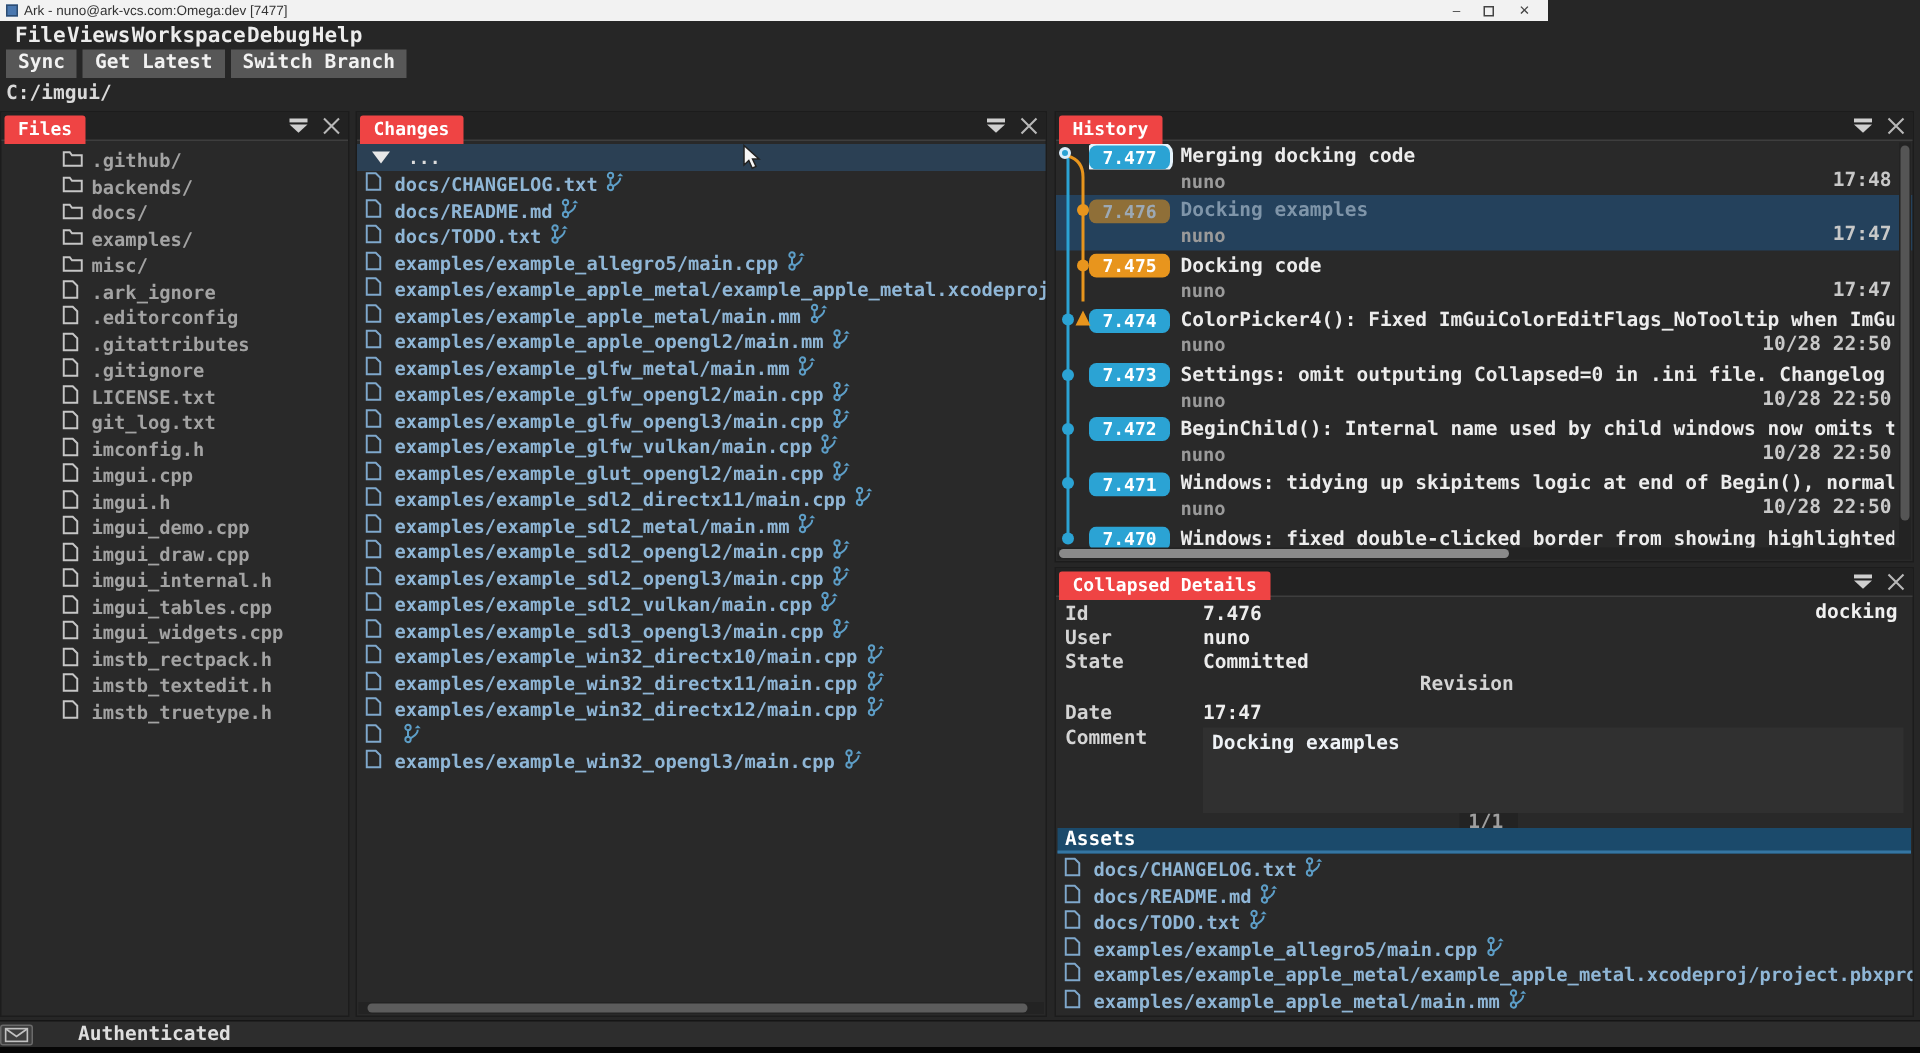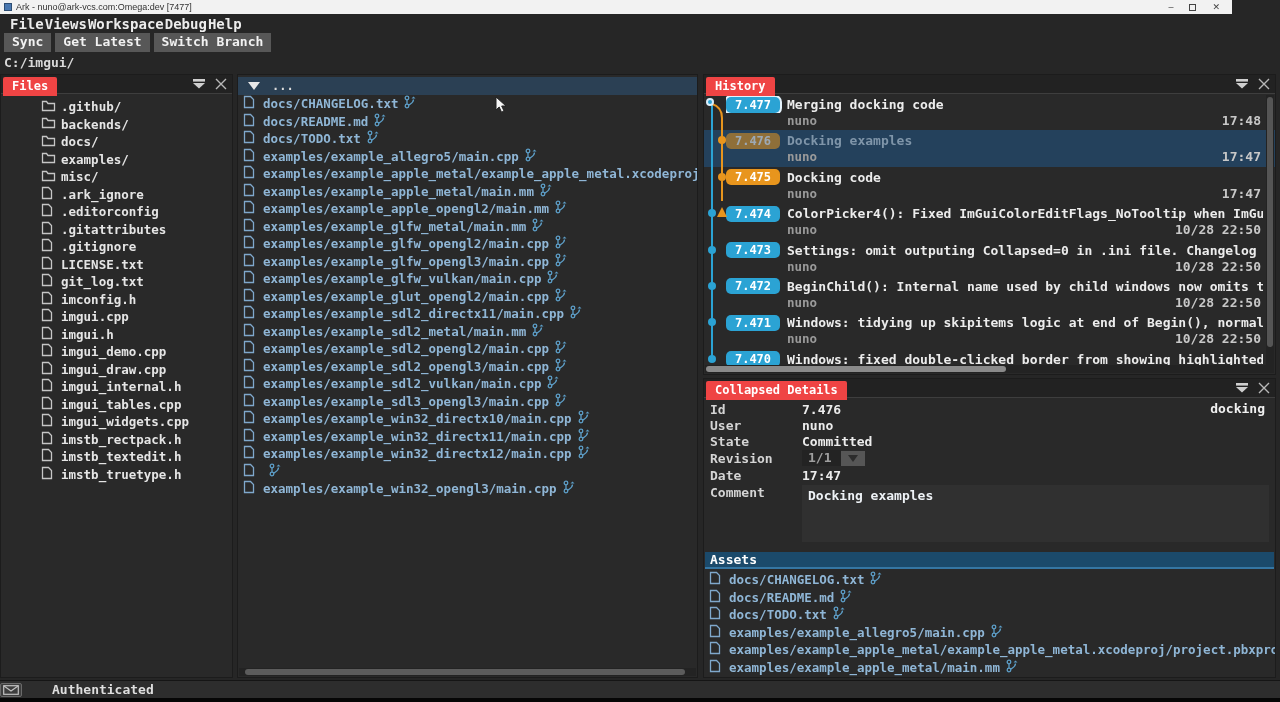--- a/index.html
+++ b/index.html
@@ -1,20 +1,20 @@
 <!DOCTYPE html>
 <html><head>
 <meta charset="utf-8">
 <style>
   * { margin:0; padding:0; box-sizing:border-box; }
   html,body { width:1280px; height:702px; overflow:hidden; background:#262626;
     font-family:"DejaVu Sans Mono", monospace; }
 
   
-  .titlebar { position:absolute; left:0; top:0; width:1232px; height:14px; background:#f2f2f2;
+  .titlebar { position:absolute; left:0; top:0; width:1032px; height:14px; background:#f2f2f2;
     display:flex; align-items:center; padding:0 4px; font-family:"Liberation Sans", sans-serif;
     font-size:9px; color:#333; }
   .titlebar .appicon { width:8px; height:8px; background:#4a78b0; border:1px solid #2d4d73; margin-right:4px; }
   .win-controls { margin-left:auto; display:flex; gap:16px; align-items:center; padding-right:8px; }
   .win-controls span { font-size:9px; color:#444; line-height:10px; }
   .win-btn-max { display:inline-block; width:7px; height:7px; border:1px solid #444; }
 
   
   .menubar { position:absolute; left:0; top:14px; width:1280px; height:19px; background:#262626;
     display:flex; align-items:center; padding-left:10px; gap:1px; }
@@ -31,21 +31,21 @@
   .tab { display:inline-block; background:#ef4444; color:#fff; font-size:12px; font-weight:bold;
     padding:2px 9px 3px; margin-left:2px; margin-top:1px; border-radius:2px 2px 0 0; }
   .panel-icons { position:absolute; right:4px; top:2px; display:flex; gap:8px; align-items:center; }
   .picon { width:14px; height:14px; display:inline-block; }
   .picon svg { display:block; }
 
   
   .row { height:17.5px; display:flex; align-items:center; white-space:nowrap; overflow:hidden; padding-left:5px; }
   .row .ficon { flex:0 0 15px; margin-right:5px; }
   .files-list { padding-top:4px; }
-  .files-list .row { color:#e5e5e5; font-size:12.5px; font-weight:bold;padding-left:40px; }
+  .files-list .row { color:#a3a3a3; font-size:12.5px; font-weight:bold;padding-left:40px; }
   .file-row .icon-folder { display:none; }
   .file-row.folder .icon-folder { display:block; }
 
   
   .chg-group { height:18px; background:#2b4054; display:flex; align-items:center; color:#dcdcdc;
     font-size:12px; font-weight:bold; padding-left:10px; margin-top:2px; }
   .chg-group .tri { width:0; height:0; border-left:6px solid transparent; border-right:6px solid transparent;
     border-top:8px solid #e8e8e8; margin-right:12px; }
   .blue-list .row { color:#8fb6d6; font-size:12.5px; font-weight:bold; }
   .blue-list .row .fork { margin-left:6px; flex:0 0 13px; }
@@ -369,20 +369,36 @@
           <svg width="12" height="14" viewBox="0 0 12 14">
             <path d="M1.5 1.5 h6 l3 3 v8 h-9 z" fill="none" stroke="#c6c6c6" stroke-width="1.3"></path>
           </svg>
         </span>
         <span>imstb_truetype.h</span>
       </div>
     </div>
 </div>
 
 <div class="panel" style="left:237px; top:74px; width:461px; height:604px;">
+  <div class="tabbar">
+    <span class="tab">Changes</span>
+    <span class="panel-icons">
+      <span class="picon">
+        <svg width="14" height="14" viewBox="0 0 14 14">
+            <rect x="1" y="2" width="12" height="2.6" fill="#cfcfcf"></rect>
+            <polygon points="1,6 13,6 7,11.5" fill="#cfcfcf"></polygon>
+          </svg>
+      </span>
+      <span class="picon">
+        <svg width="14" height="14" viewBox="0 0 14 14">
+            <path d="M2 2 L12 12 M12 2 L2 12" stroke="#b8b8b8" stroke-width="1.4"></path>
+          </svg>
+      </span>
+    </span>
+  </div>
   <div class="chg-group">
     <span class="tri"></span>
     <span>...</span>
   </div>
   <div class="blue-list">
 
       <div class="row">
         <span class="ficon">
           <svg width="12" height="14" viewBox="0 0 12 14">
             <path d="M1.5 1.5 h6 l3 3 v8 h-9 z" fill="none" stroke="#7fa8cc" stroke-width="1.3"></path>
@@ -913,21 +929,21 @@
       <span class="det-branch">docking</span>
     </div>
     <div class="det-field">
       <span class="det-label">User</span>
       <span class="det-value">nuno</span>
     </div>
     <div class="det-field">
       <span class="det-label">State</span>
       <span class="det-value">Committed</span>
     </div>
-    <div class="det-field" style="height:18px;">
+    <div class="det-field" style="height:18px;flex-direction:column;">
       <span class="det-label">Revision</span>
       <span class="rev-box">1/1</span>
       <span class="rev-drop">
           <span class="tri"></span>
         </span>
     </div>
     <div class="det-field">
       <span class="det-label">Date</span>
       <span class="det-value">17:47</span>
     </div>

